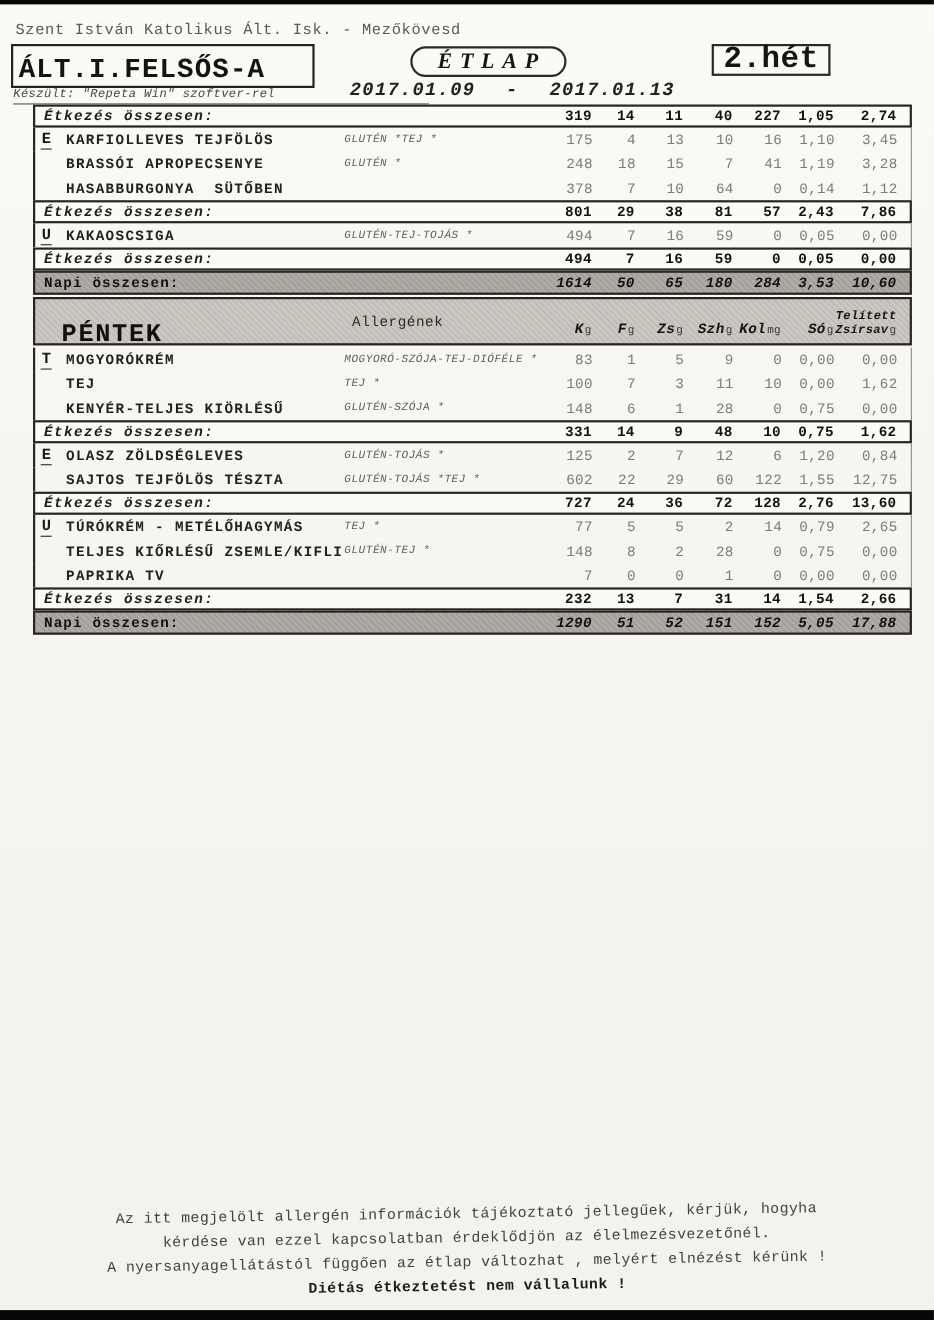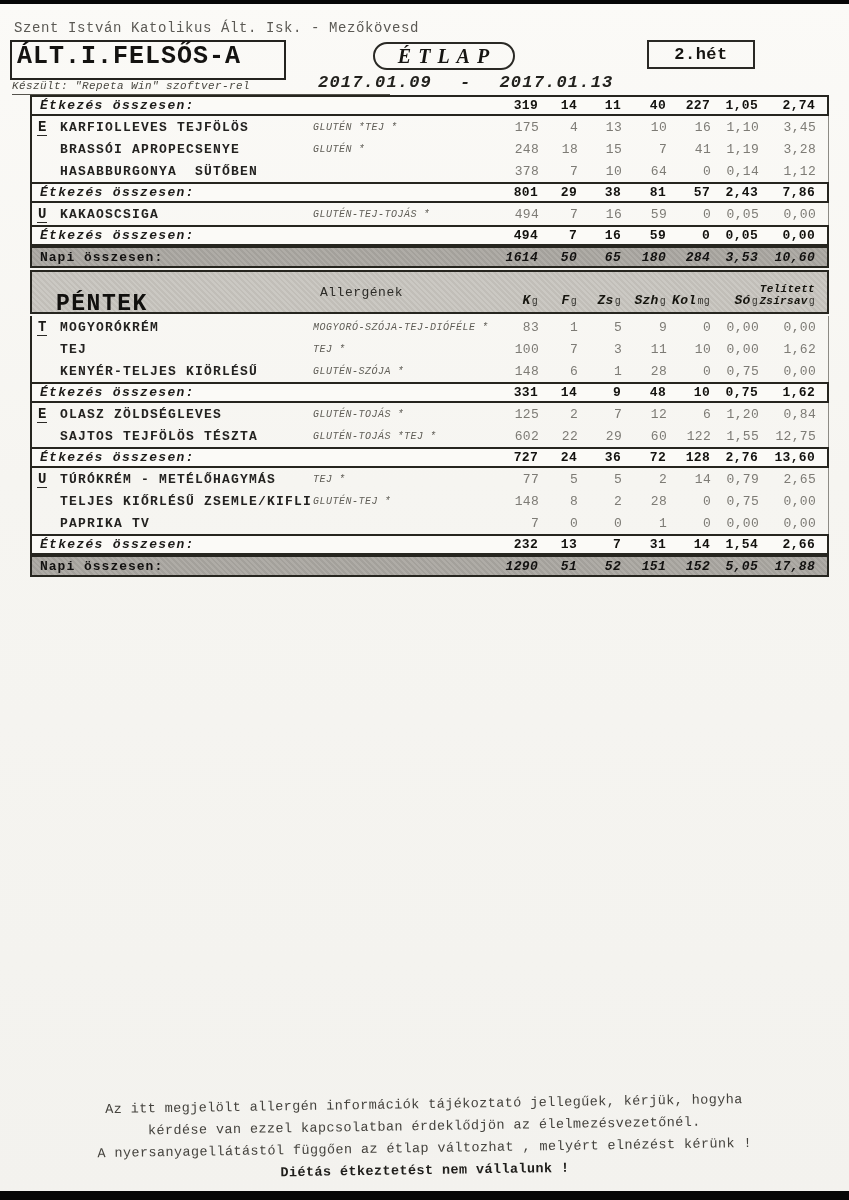--- a/index.html
+++ b/index.html
@@ -4,29 +4,29 @@
 <style>
   html,body{margin:0;padding:0;background:#e8e7e4;}
   .page{position:relative;width:849px;height:1200px;margin:0 auto;overflow:hidden;
         background:linear-gradient(180deg,#fbfaf7 0%,#f6f5f1 40%,#f3f2ee 100%);
         font-family:"Liberation Mono","DejaVu Sans Mono",monospace;color:#1c1b19;}
   .bar-top{position:absolute;top:0;left:0;width:849px;height:4px;background:#060606;}
   .bar-bottom{position:absolute;bottom:0;left:0;width:849px;height:9px;background:#060606;}
 
   .school{position:absolute;left:14px;top:20px;font-size:14px;color:#5b5954;letter-spacing:0.6px;white-space:nowrap;}
   .classbox{position:absolute;left:10px;top:40px;width:276px;height:40px;border:2px solid #24231f;
-            display:flex;align-items:flex-start;padding-left:5px;box-sizing:border-box;
+            display:flex;align-items:flex-end;padding-left:5px;box-sizing:border-box;
             font-size:25px;font-weight:bold;letter-spacing:1px;color:#141311;}
   .etlap{position:absolute;left:373px;top:42px;width:142px;height:28px;border:2px solid #2a2925;border-radius:14px;
          display:flex;align-items:center;justify-content:center;box-sizing:border-box;
          font-family:"Liberation Serif","DejaVu Serif",serif;font-style:italic;font-weight:bold;
          font-size:20px;letter-spacing:7px;padding-left:6px;color:#161512;}
   .week{position:absolute;left:647px;top:40px;width:108px;height:29px;border:2px solid #2a2925;
         display:flex;align-items:center;justify-content:center;box-sizing:border-box;
-        font-size:17px;font-weight:bold;color:#161512;letter-spacing:0.5px;}
+        font-size:28px;font-weight:bold;color:#161512;letter-spacing:0.5px;}
   .made{position:absolute;left:12px;top:80px;width:378px;font-size:11px;font-style:italic;color:#48463f;
         letter-spacing:0.4px;border-bottom:1.5px solid #55534c;padding-bottom:2px;white-space:nowrap;}
   .dates{position:absolute;left:318px;top:73px;font-size:17px;font-weight:bold;font-style:italic;
          letter-spacing:1.2px;color:#23221e;display:flex;}
   .dates .d-sep{margin:0 28px;}
 
   .menu-table{position:absolute;left:30px;top:95px;width:799px;border-radius:18px;}
   .row{display:flex;align-items:center;box-sizing:border-box;}
   .vals{display:flex;padding-right:12px;margin-left:auto;}
   .num{display:inline-block;text-align:right;font-size:13px;letter-spacing:0.3px;white-space:nowrap;}

